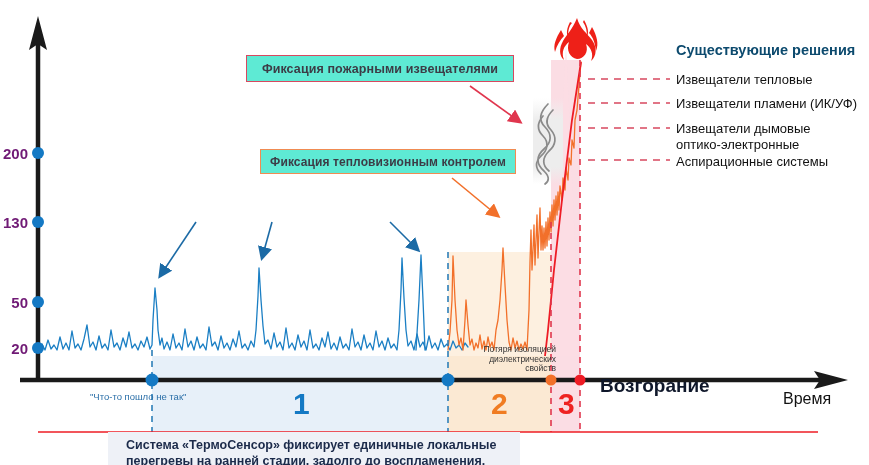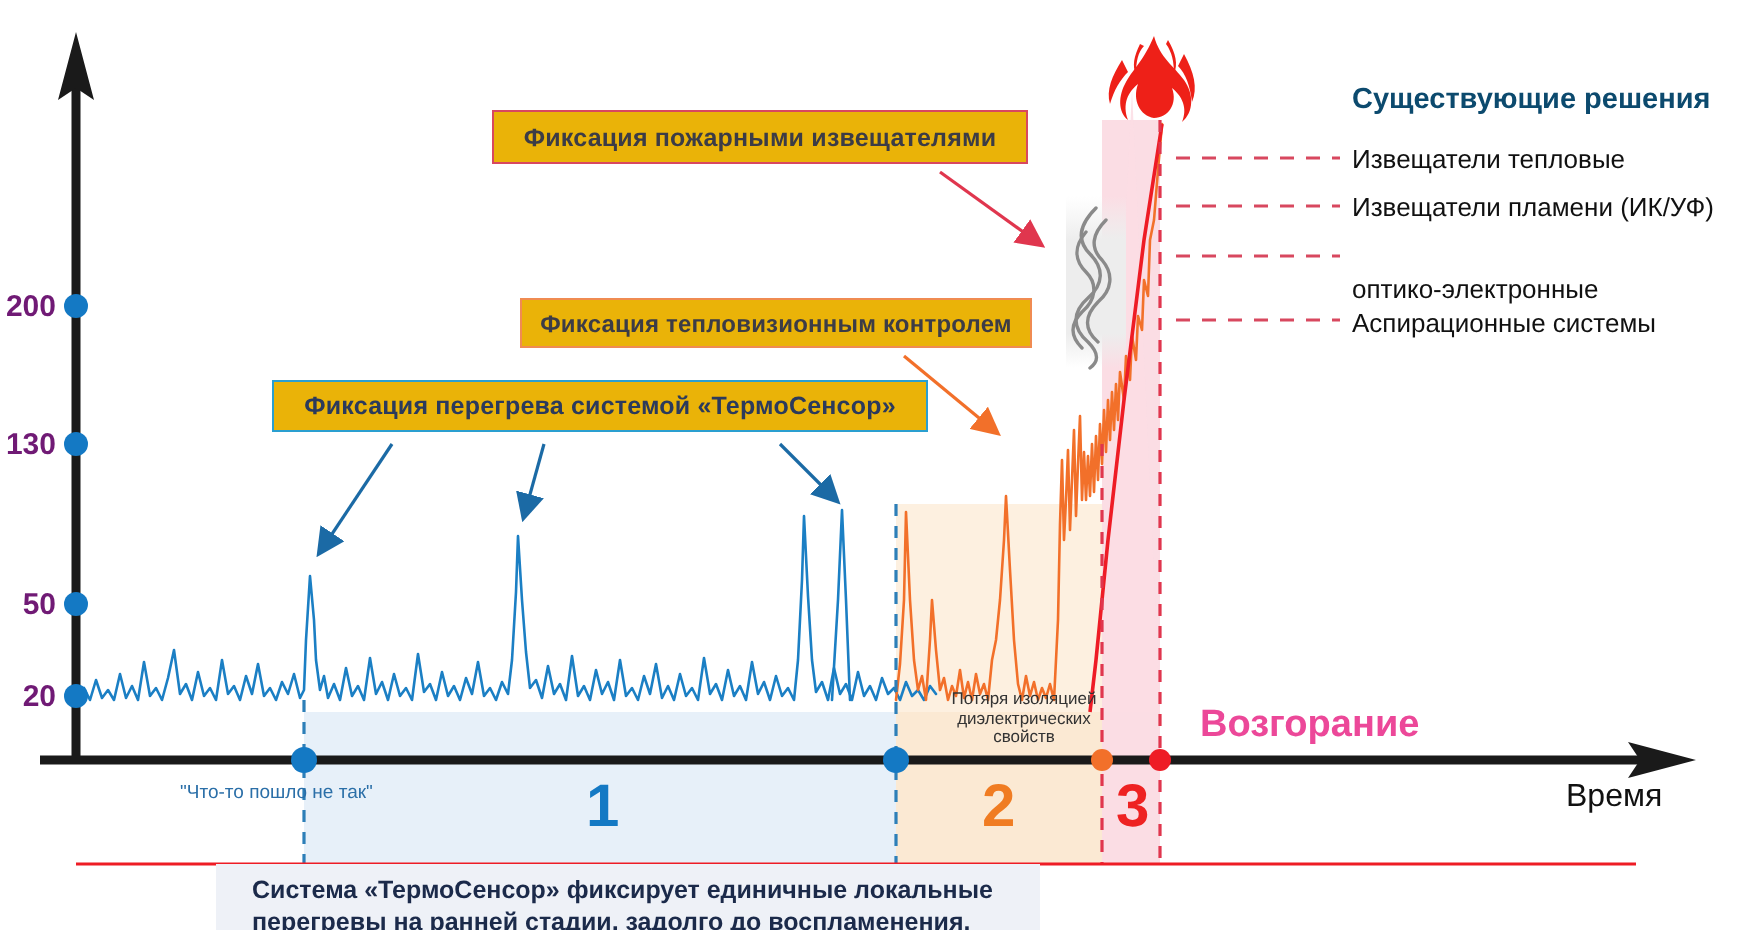--- a/index.html
+++ b/index.html
@@ -4,41 +4,41 @@
 <style>
   html,body{margin:0;padding:0;background:#ffffff;}
   body{width:869px;height:465px;overflow:hidden;
        font-family:"Liberation Sans","DejaVu Sans",sans-serif;}
   #stage{position:relative;width:869px;height:465px;background:#fff;}
   #stage svg.layer{position:absolute;left:0;top:0;width:869px;height:465px;}
 
   
   .callout{position:absolute;box-sizing:border-box;display:flex;
            align-items:center;justify-content:center;
-           background:#eab308;font-weight:bold;letter-spacing:.1px;}
+           background:#5eead4;font-weight:bold;letter-spacing:.1px;}
   .callout.red{border:1.6px solid #d8485f;color:#3c3c46;}
   .callout.orange{border:1.5px solid #f08b52;color:#3c3c46;text-align:center;}
   .callout.blue{border:1.6px solid #2a9fd0;color:#2b3a5c;}
 
   
   .ylab{position:absolute;color:#701a75;font-size:15px;font-weight:bold;
         text-align:right;}
 
   
   .zonenum{position:absolute;font-size:30px;font-weight:bold;line-height:1;}
   .zonenum.n1{color:#1479c4;}
   .zonenum.n2{color:#f07c22;}
   .zonenum.n3{color:#ee2222;}
 
   
   .legend-title{position:absolute;font-size:14.5px;font-weight:bold;color:#0c4a6e;}
   .legend-item{position:absolute;font-size:13px;color:#111;line-height:15px;}
 
   
-  .vozg{position:absolute;color:#ec4899;font-size:19px;font-weight:bold;}
+  .vozg{position:absolute;color:#0f172a;font-size:19px;font-weight:bold;margin-top:23px;}
   .vremya{position:absolute;color:#111;font-size:16px;font-weight:normal;}
   .smallnote{position:absolute;color:#2b6fa8;font-size:9.5px;}
   .orangenote{position:absolute;color:#333;font-size:8.5px;line-height:9.5px;
               text-align:center;}
 
   
   .caption{position:absolute;background:#eef1f7;color:#1b2a4a;
            font-size:12.5px;font-weight:bold;line-height:16px;
            padding:5px 10px 6px 18px;box-sizing:border-box;}
 </style>
@@ -199,41 +199,41 @@
 
   <div class="ylab" style="left:0;top:145px;width:28px;">200</div>
   <div class="ylab" style="left:0;top:214px;width:28px;">130</div>
   <div class="ylab" style="left:0;top:294px;width:28px;">50</div>
   <div class="ylab" style="left:0;top:340px;width:28px;">20</div>
 
   <div class="callout red" style="left:246px;top:55px;width:268px;height:27px;font-size:12.5px;">Фиксация пожарными извещателями</div>
 
   <div class="callout orange" style="left:260px;top:149px;width:256px;height:25px;font-size:12px;">Фиксация тепловизионным контролем</div>
 
-  <div class="callout blue" style="left:136px;top:190px;width:328px;height:26px;font-size:12.5px;">Фиксация перегрева системой «ТермоСенсор»</div>
 
   <div class="smallnote" style="left:90px;top:391px;">"Что-то пошло не так"</div>
 
-  <div class="orangenote" style="left:456px;top:345px;width:112px;">
+  <div class="orangenote" style="left:444px;top:345px;width:112px;text-align:right;">
     <div>Потяря изоляцией</div>
     <div>диэлектрических</div>
     <div>свойств</div>
   </div>
 
   <div class="vozg" style="left:600px;top:352px;">Возгорание</div>
 
   <div class="vremya" style="left:783px;top:390px;">Время</div>
 
   <div class="zonenum n1" style="left:293px;top:389px;">1</div>
   <div class="zonenum n2" style="left:491px;top:389px;">2</div>
   <div class="zonenum n3" style="left:558px;top:389px;">3</div>
 
   <div class="legend-title" style="left:676px;top:42px;">Существующие решения</div>
   <div class="legend-item" style="left:676px;top:72px;">Извещатели тепловые</div>
   <div class="legend-item" style="left:676px;top:96px;">Извещатели пламени (ИК/УФ)</div>
+  <div class="legend-item" style="left:676px;top:121px;">Извещатели дымовые</div>
   <div class="legend-item" style="left:676px;top:137px;">оптико-электронные</div>
   <div class="legend-item" style="left:676px;top:154px;">Аспирационные системы</div>
 
   <div class="caption" style="left:108px;top:432px;width:412px;height:40px;">
     <div>Система «ТермоСенсор» фиксирует единичные локальные</div>
     <div>перегревы на ранней стадии, задолго до воспламенения.</div>
   </div>
 
 </div>
 

